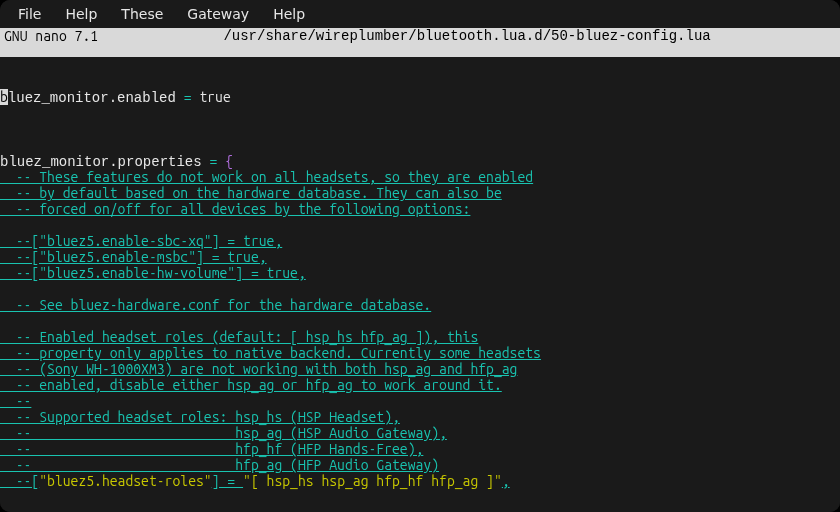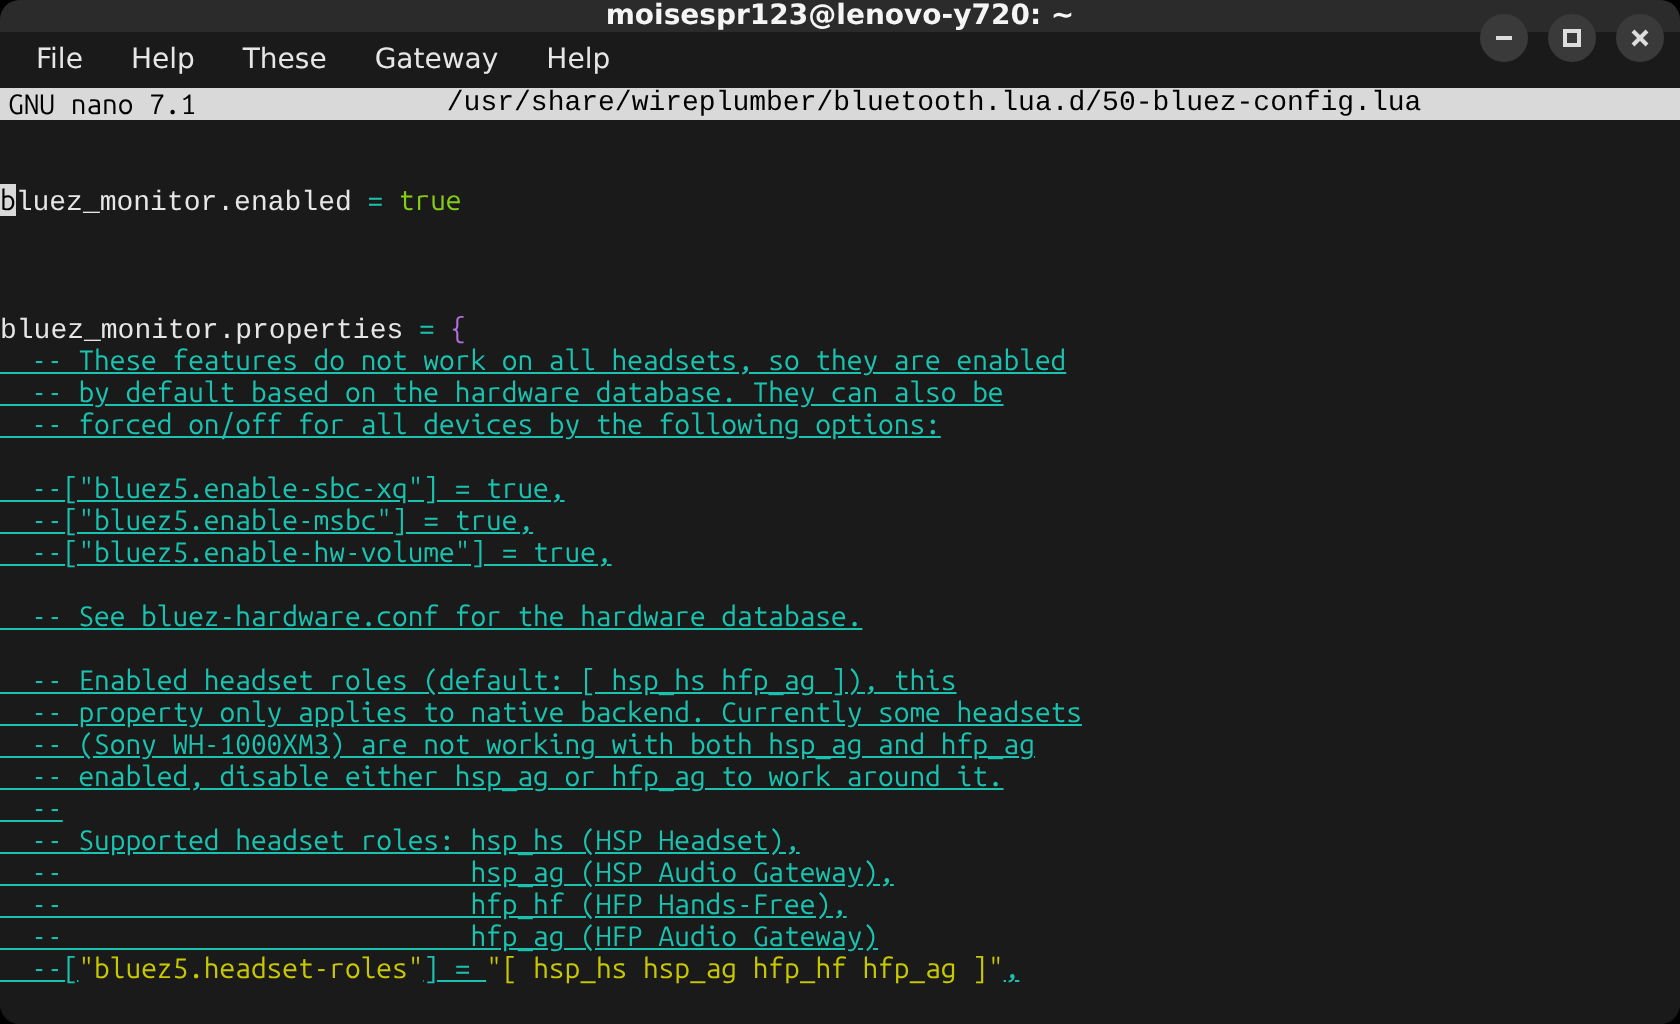--- a/index.html
+++ b/index.html
@@ -18,62 +18,41 @@
 
   
   .menubar { height: 28px; background: #1a1a1a; display: flex; align-items: center; padding: 0 6px; font-size: 14px; color: #e6e6e6; gap: 0; }
   .menubar .menu-item { padding: 19px 12px; cursor: pointer; }
 
   
   .terminal { flex: 1; background: #1a1a1a; font-family: "Ubuntu Mono", "DejaVu Sans Mono", monospace; font-size: 14px; line-height: 16px; color: #d0d0d0; position: relative; }
   .term-inner { padding: 0; }
 
   
-  .nano-header { background: #d9d9d9; color: #000; height: 16px; display: flex; }
+  .nano-header { background: #d9d9d9; color: #000; height: 29px; display: flex; }
   .nh-left { padding: 0 4px; }
   .nh-center { flex: 1; text-align: center; padding: 0 4px; font-family: Liberation Mono, monospace; }
   .nh-right { width: 8px; }
 
   
   .editor { padding: 0; white-space: pre; overflow: hidden; }
   .ln { height: 16px; }
   .tok-id   { color: #e6e6e6; font-family: Liberation Mono, monospace; }
   .tok-op   { color: #19c3b0; }
-  .tok-bool { color: #84cc16; }
+  .tok-bool { color: #e5e5e5; }
   .tok-cmt  { color: #19c3b0; text-decoration: underline; }
   .tok-brace{ color: #b26fe0; }
   .tok-str  { color: #c8c800; }
   .cursor-first { background: #d9d9d9; color: #000; }
 </style>
 </head>
 <body>
 
 <div class="window">
 
-  <div class="titlebar">
-    <div class="title">moisespr123@lenovo-y720: ~</div>
-    <div class="win-controls">
-      <div class="win-btn">
-        <svg viewBox="0 0 12 12">
-            <line x1="2" y1="6" x2="10" y2="6"></line>
-          </svg>
-      </div>
-      <div class="win-btn">
-        <svg viewBox="0 0 12 12">
-            <rect x="2.5" y="2.5" width="7" height="7"></rect>
-          </svg>
-      </div>
-      <div class="win-btn close-b">
-        <svg viewBox="0 0 12 12">
-            <line x1="2.5" y1="2.5" x2="9.5" y2="9.5"></line>
-            <line x1="9.5" y1="2.5" x2="2.5" y2="9.5"></line>
-          </svg>
-      </div>
-    </div>
-  </div>
 
   <div class="menubar">
     <div class="menu-item">File</div>
     <div class="menu-item">Help</div>
     <div class="menu-item">These</div>
     <div class="menu-item">Gateway</div>
     <div class="menu-item">Help</div>
   </div>
 
   <div class="terminal">

